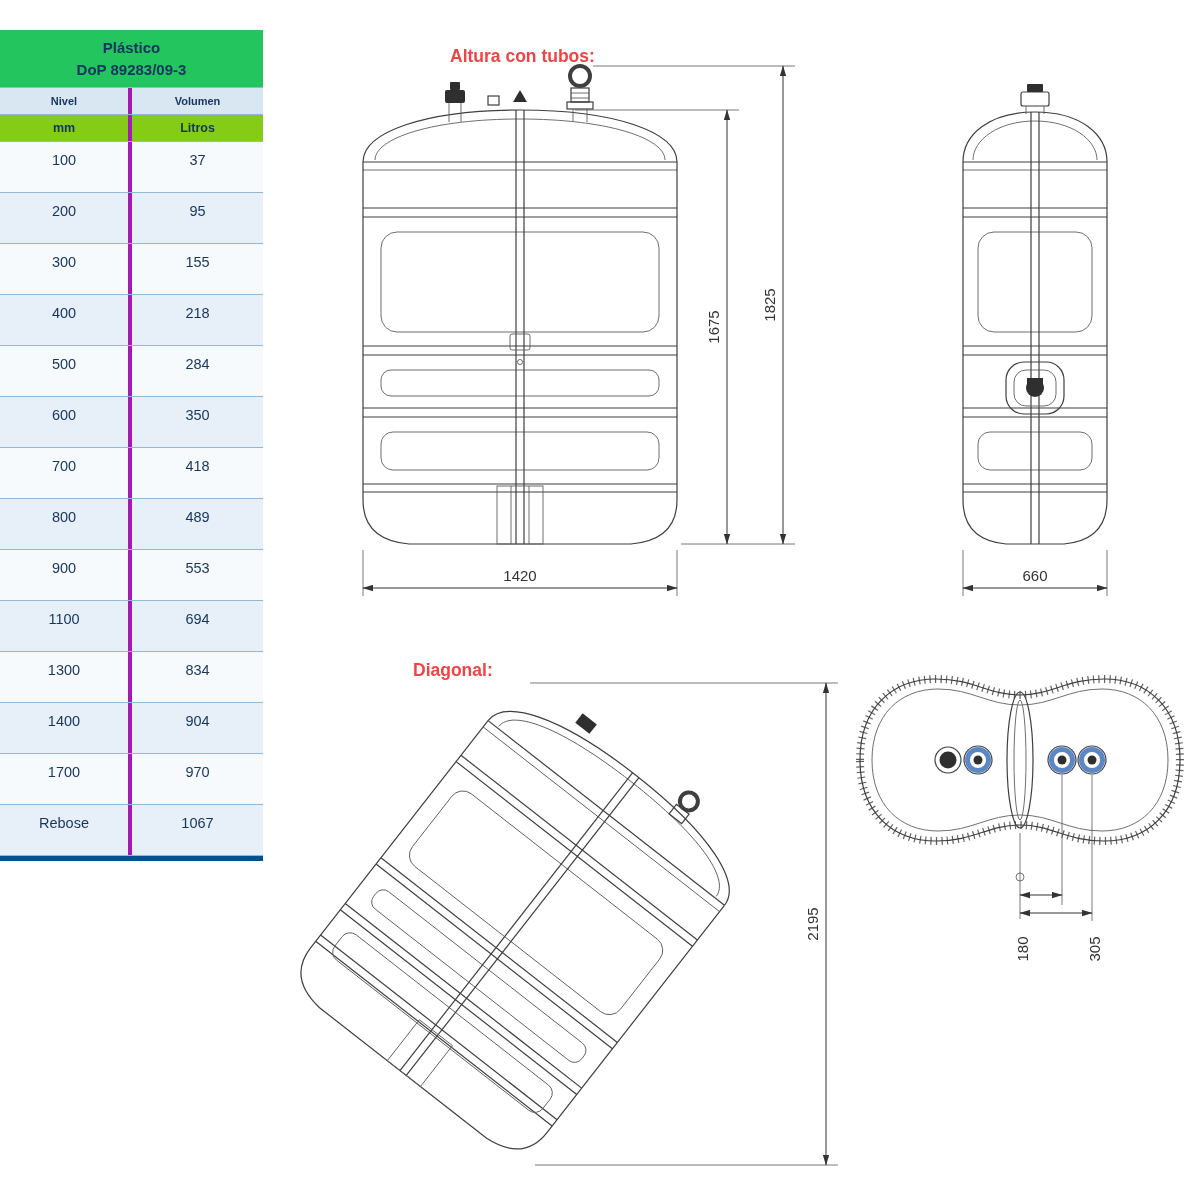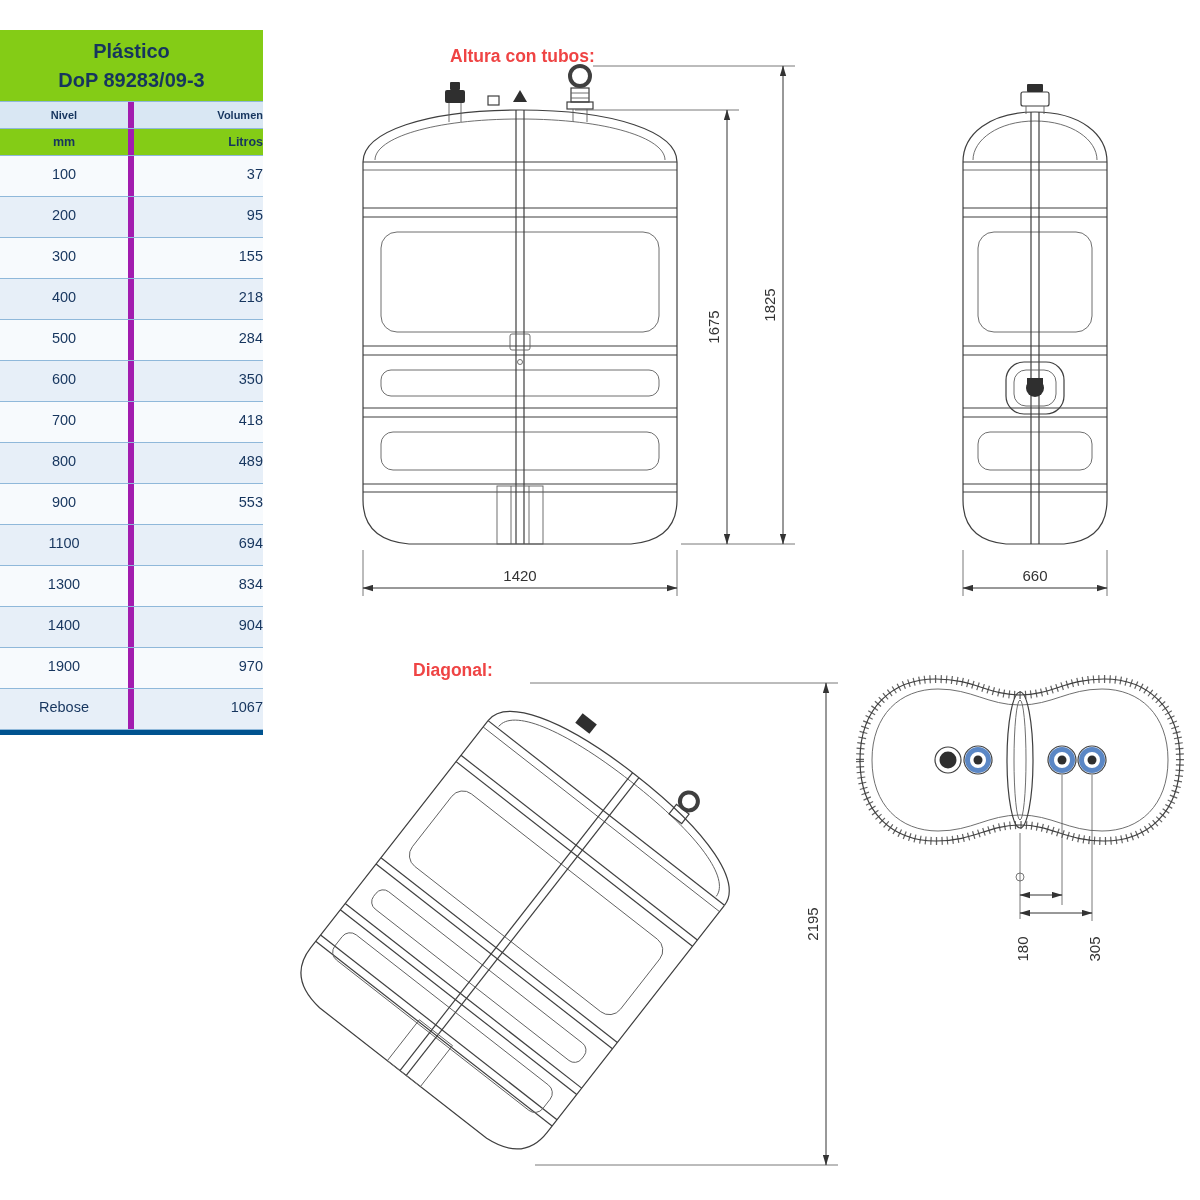--- a/index.html
+++ b/index.html
@@ -6,32 +6,32 @@
   html,body { background:#fff; }
   body {
     width:1200px; height:1200px; position:relative; overflow:hidden;
     font-family:"Liberation Sans", sans-serif;
   }
   .page { position:absolute; inset:0; background:#fff; }
 
   
   .level-table { position:absolute; left:0; top:30px; width:263px; color:#16355e; }
   .t-title {
-    background:#84cc16; border-bottom:1px solid #8fb8da; text-align:center;
-    padding:7px 0 6px; font-weight:bold; font-size:20px; line-height:1.45;
+    background:#22c55e; border-bottom:1px solid #8fb8da; text-align:center;
+    padding:7px 0 6px; font-weight:bold; font-size:15px; line-height:1.45;
   }
   .row { display:flex; border-bottom:1px solid #8fb8da; }
   .c1 { width:128px; text-align:center; }
-  .c2 { flex:1; text-align:right; border-left:6px solid #a21caf; }
+  .c2 { flex:1; text-align:center; border-left:4px solid #a21caf; }
   .t-head { background:#d9e7f3; font-weight:bold; font-size:11px; }
   .t-head .c1, .t-head .c2 { padding:7px 0; }
   .t-units { background:#84cc16; font-weight:bold; font-size:12.5px; }
   .t-units .c1, .t-units .c2 { padding:6px 0; }
   .data-row { font-size:14.5px; }
-  .data-row .c1, .data-row .c2 { padding:10px 0 14px; }
+  .data-row .c1, .data-row .c2 { padding:10px 0 24px; }
   .data-row:nth-child(odd)  { background:#f7fafd; }
   .data-row:nth-child(even) { background:#e7eff8; }
   .t-bottom-bar { height:5px; background:#00538f; }
 
   
   .view-label { position:absolute; color:#ef4444; font-size:17.5px; font-weight:bold; }
 
   
   svg.view { position:absolute; }
   svg text { font-family:"Liberation Sans", sans-serif; font-size:15px; fill:#333; }
@@ -113,21 +113,21 @@
       </div>
         <div class="row data-row">
         <div class="c1">1300</div>
         <div class="c2">834</div>
       </div>
         <div class="row data-row">
         <div class="c1">1400</div>
         <div class="c2">904</div>
       </div>
         <div class="row data-row">
-        <div class="c1">1900</div>
+        <div class="c1">1700</div>
         <div class="c2">970</div>
       </div>
         <div class="row data-row">
         <div class="c1">Rebose</div>
         <div class="c2">1067</div>
       </div>
       </div>
     <div class="t-bottom-bar"></div>
   </div>
 

